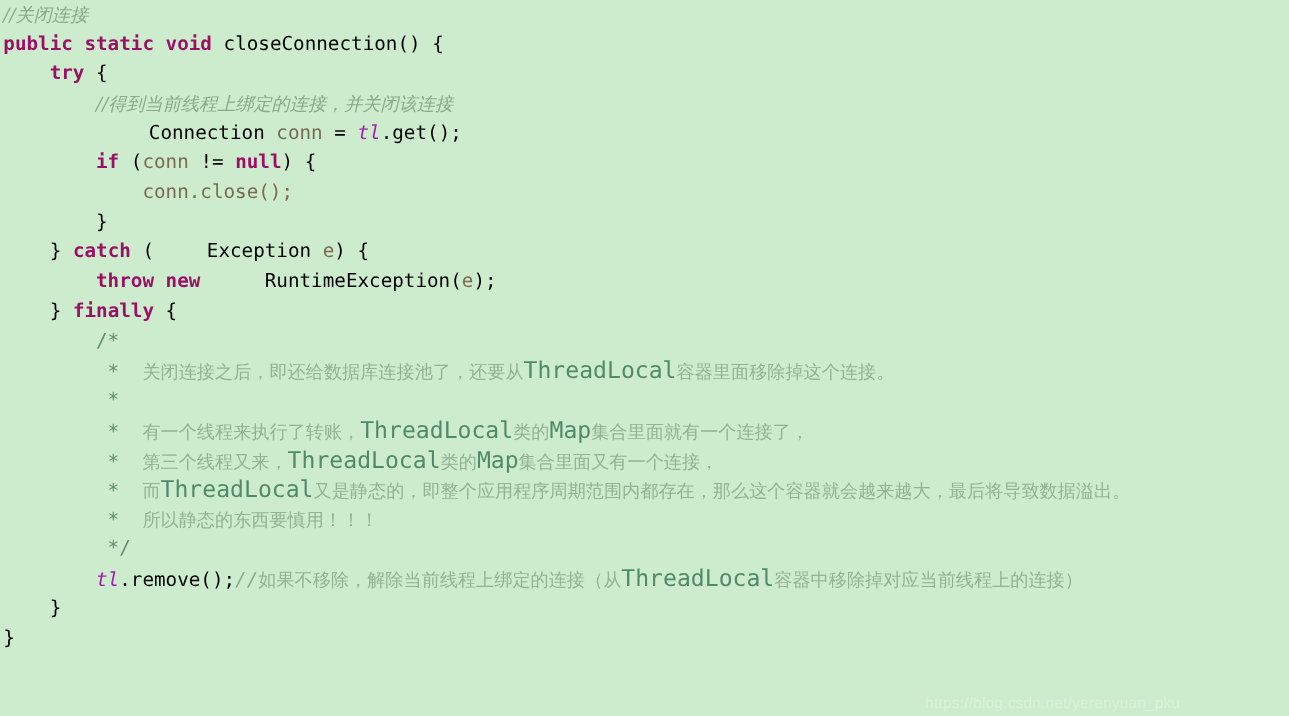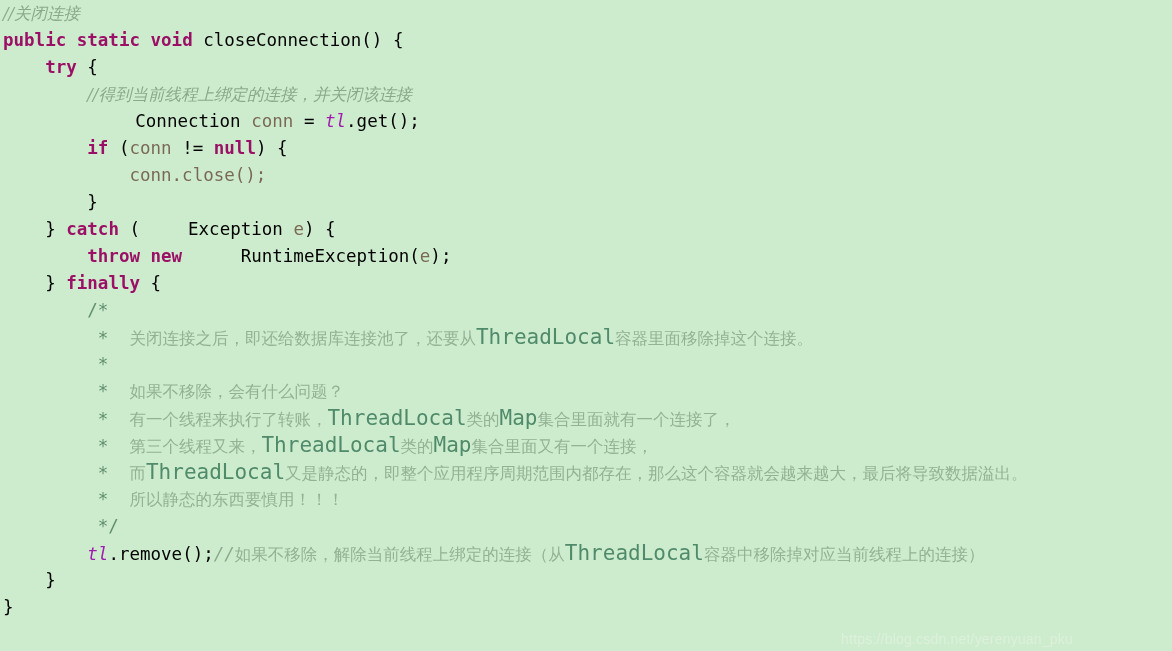--- a/index.html
+++ b/index.html
@@ -92,21 +92,20 @@
   <div class="code-line">        <span class="kw">throw</span> <span class="kw">new</span> <span class="type">RuntimeException</span><span class="punct">(</span><span class="ident">e</span><span class="punct">);</span></div>
 
   <div class="code-line">    <span class="punct">}</span> <span class="kw">finally</span> <span class="punct">{</span></div>
 
   <div class="code-line">        <span class="cmt-blk">/*</span></div>
 
   <div class="code-line">         <span class="cmt-star">*</span>  <span class="cmt-cn cn">关闭连接之后，即还给数据库连接池了，还要从</span><span class="cmt-code mono-em">ThreadLocal</span><span class="cmt-cn cn">容器里面移除掉这个连接。</span></div>
 
   <div class="code-line">         <span class="cmt-star">*</span></div>
 
-  <div class="code-line">         <span class="cmt-star">*</span>  <span class="cmt-cn cn">如果不移除，会有什么问题？</span></div>
 
   <div class="code-line">         <span class="cmt-star">*</span>  <span class="cmt-cn cn">有一个线程来执行了转账，</span><span class="cmt-code mono-em">ThreadLocal</span><span class="cmt-cn cn">类的</span><span class="cmt-code mono-em">Map</span><span class="cmt-cn cn">集合里面就有一个连接了，</span></div>
 
 
   <div class="code-line">         <span class="cmt-star">*</span>  <span class="cmt-cn cn">第三个线程又来，</span><span class="cmt-code mono-em">ThreadLocal</span><span class="cmt-cn cn">类的</span><span class="cmt-code mono-em">Map</span><span class="cmt-cn cn">集合里面又有一个连接，</span></div>
 
   <div class="code-line">         <span class="cmt-star">*</span>  <span class="cmt-cn cn">而</span><span class="cmt-code mono-em">ThreadLocal</span><span class="cmt-cn cn">又是静态的，即整个应用程序周期范围内都存在，那么这个容器就会越来越大，最后将导致数据溢出。</span></div>
 
   <div class="code-line">         <span class="cmt-star">*</span>  <span class="cmt-cn cn">所以静态的东西要慎用！！！</span></div>
 

